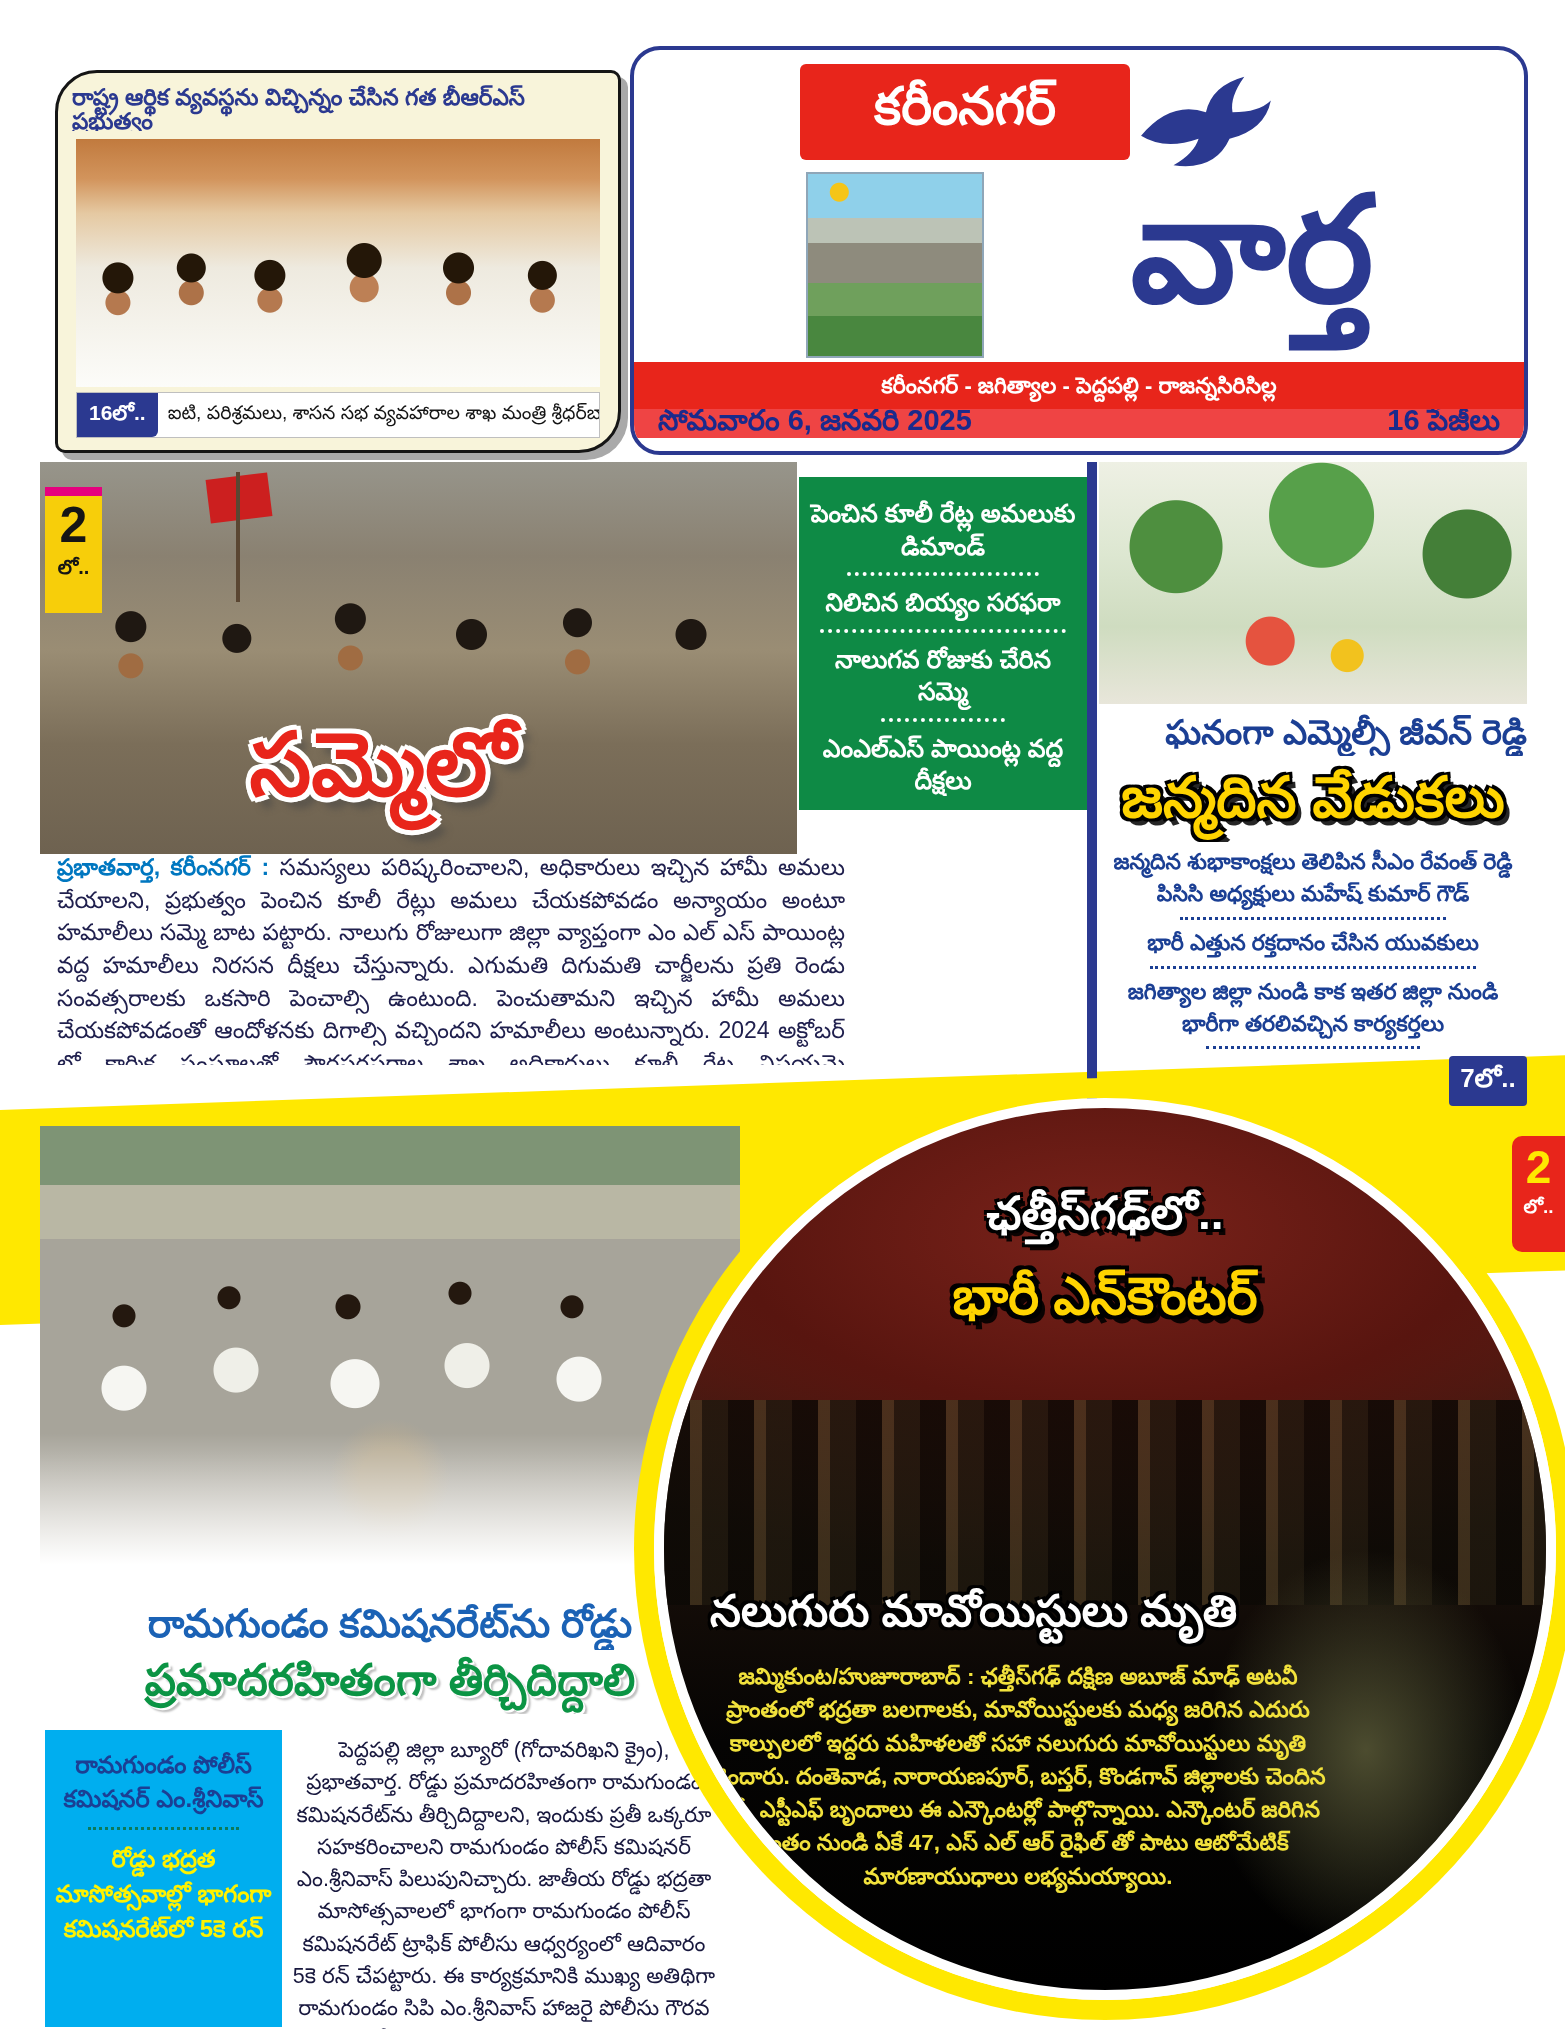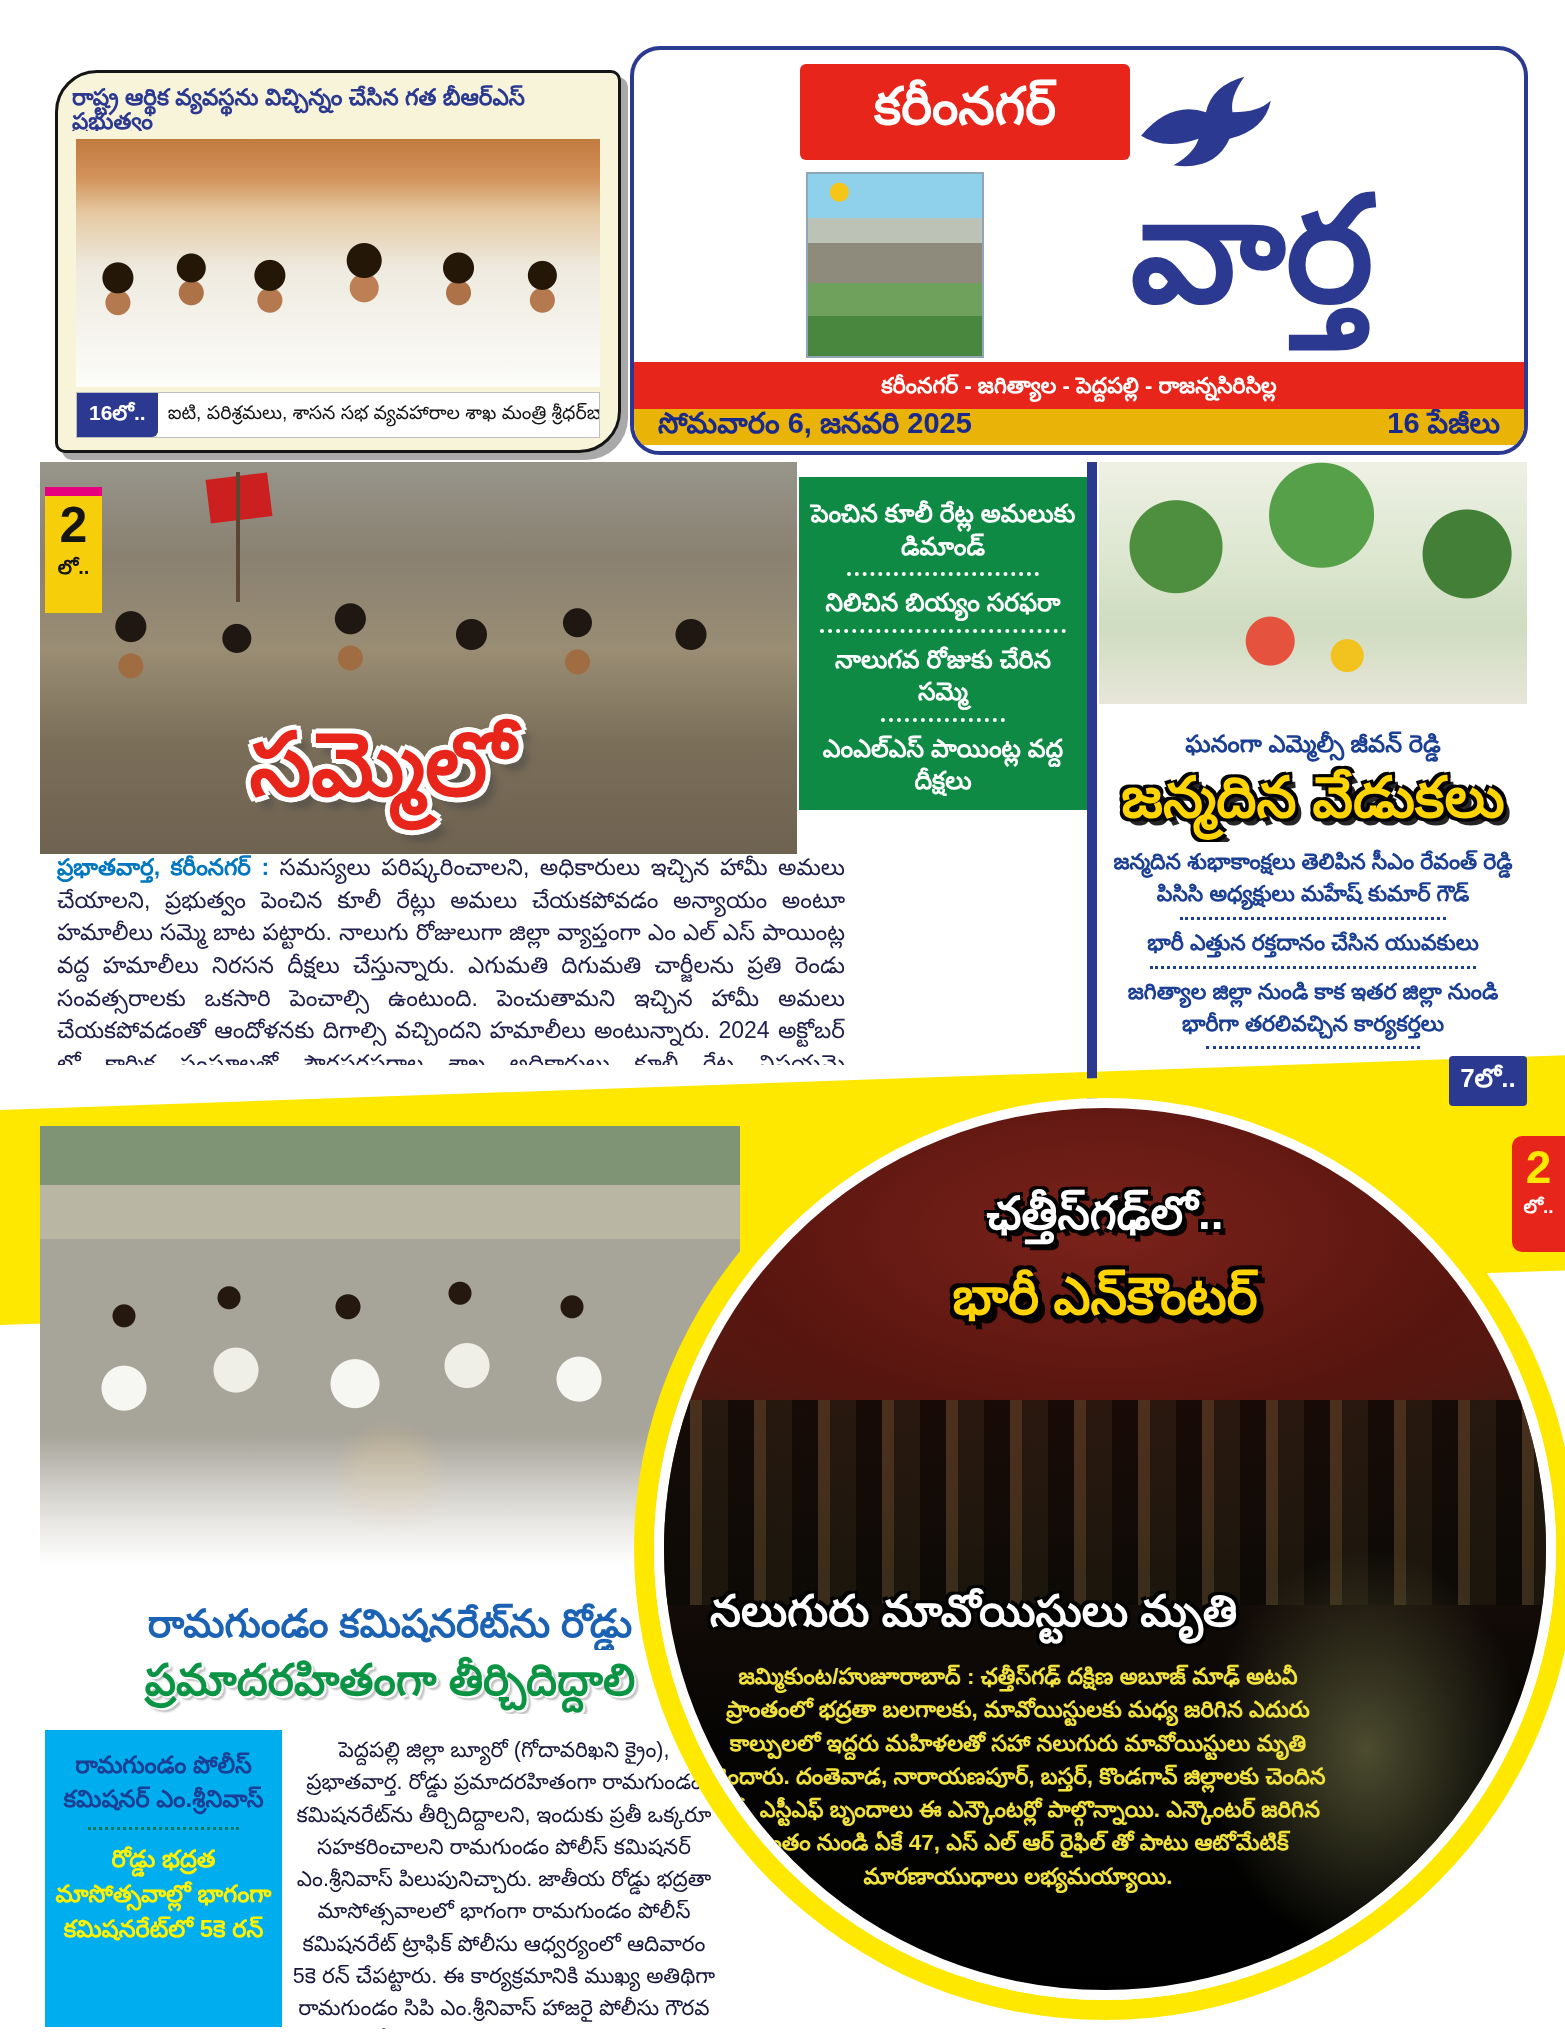--- a/index.html
+++ b/index.html
@@ -71,21 +71,21 @@
   .mh-main-title{
     position:absolute;left:346px;top:92px;width:544px;height:232px;overflow:hidden;
     color:#2b3990;font-size:148px;font-weight:bold;text-align:center;line-height:215px;
   }
   .mh-red-strip{
     position:absolute;left:0;top:312px;width:100%;height:47px;background:#e8251b;
     color:#ffffff;font-size:22px;font-weight:bold;text-align:center;line-height:47px;
     overflow:hidden;
   }
   .mh-yellow-strip{
-    position:absolute;left:0;top:359px;width:100%;height:36px;background:#eab308;
+    position:absolute;left:0;top:359px;width:100%;height:29px;background:#ef4444;
     display:flex;align-items:center;justify-content:space-between;box-sizing:border-box;
     padding:0 24px;color:#1a2a8c;font-size:29px;font-weight:bold;overflow:hidden;
   }
 
   
   #strike-photo{
     left:40px;top:462px;width:757px;height:392px;z-index:2;overflow:hidden;
     background:
       radial-gradient(circle at 12% 42%, #1f1812 0 15px, transparent 16px),
       radial-gradient(circle at 26% 45%, #1f1812 0 14px, transparent 15px),
@@ -132,21 +132,21 @@
     background:
       radial-gradient(circle at 18% 35%, #4e8f3f 0 46px, transparent 47px),
       radial-gradient(circle at 52% 22%, #57a04a 0 52px, transparent 53px),
       radial-gradient(circle at 86% 38%, #447f38 0 44px, transparent 45px),
       radial-gradient(circle at 40% 74%, #e5533f 0 24px, transparent 25px),
       radial-gradient(circle at 58% 80%, #f2c21e 0 16px, transparent 17px),
       linear-gradient(180deg,#eef0e4 0%,#dde7d1 38%,#cfdcc0 68%,#e8e6da 100%);
   }
   #bday-kicker{
     left:1099px;top:708px;width:428px;height:48px;z-index:2;overflow:hidden;
-    color:#1b3f94;font-size:24px;font-weight:bold;text-align:center;line-height:48px;margin-top:12px;
+    color:#1b3f94;font-size:34px;font-weight:bold;text-align:right;line-height:48px;
   }
   #bday-head{
     left:1099px;top:756px;width:428px;height:86px;z-index:2;overflow:hidden;
     color:#ffd400;font-size:57px;font-weight:bold;text-align:center;line-height:82px;
     text-shadow:-3px -3px 0 #000,3px -3px 0 #000,-3px 3px 0 #000,3px 3px 0 #000,6px 7px 0 rgba(0,0,0,.85);
   }
   #bday-list{
     left:1099px;top:846px;width:428px;height:212px;z-index:2;overflow:hidden;
     color:#1b3f94;font-size:22px;font-weight:bold;text-align:center;line-height:1.45;
   }

